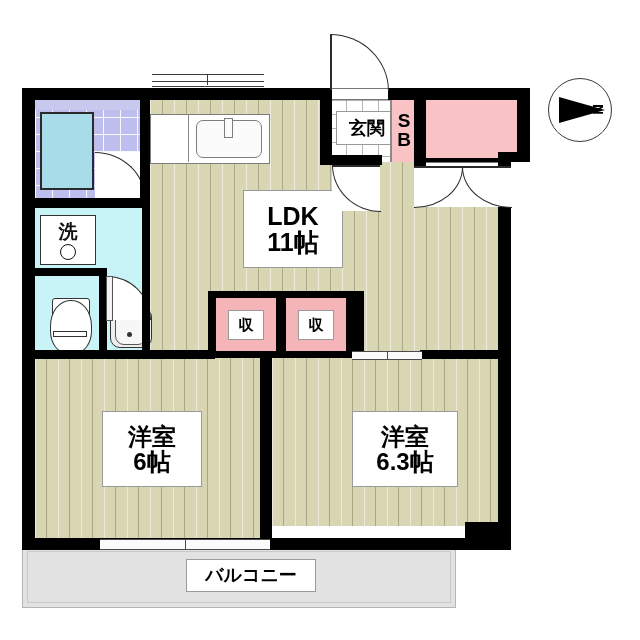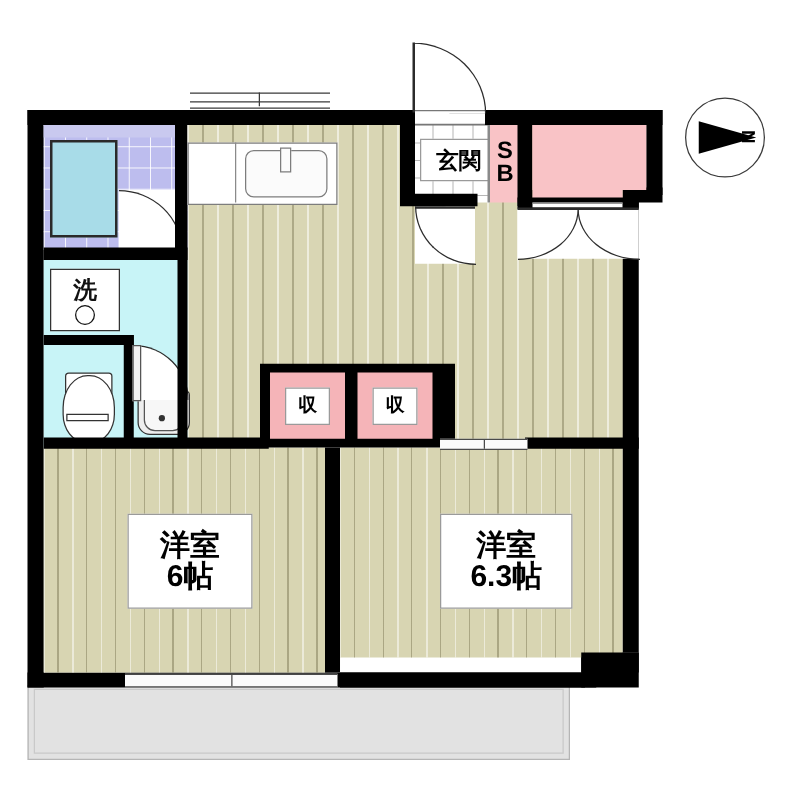--- a/index.html
+++ b/index.html
@@ -116,20 +116,23 @@
   .compass-n{position:absolute;font-size:15px;font-weight:bold;color:#000;
              transform:rotate(90deg);}
 </style>
 </head>
 <body>
 
 <div id="plan">
 
   <div class="abs balcony" style="left:22px;top:548px;width:434px;height:60px;"></div>
   <div class="abs" style="left:27px;top:551px;width:424px;height:52px;border:1px solid #c9c9c9;"></div>
+  <div class="lbl lbl-balc" style="left:186px;top:559px;width:112px;height:27px;">
+    <span>バルコニー</span>
+  </div>
 
   <div class="abs wall" style="left:22px;top:88px;width:508px;height:12px;"></div>
 
   <div class="abs wall" style="left:22px;top:88px;width:13px;height:462px;"></div>
 
   <div class="abs wall" style="left:517px;top:88px;width:13px;height:68px;"></div>
 
   <div class="abs wall" style="left:498px;top:150px;width:32px;height:12px;"></div>
 
   <div class="abs wall" style="left:498px;top:150px;width:13px;height:372px;"></div>
@@ -214,20 +217,24 @@
 
   <div class="abs wall" style="left:414px;top:88px;width:12px;height:77px;"></div>
 
   <div class="abs pink" style="left:426px;top:100px;width:91px;height:52px;"></div>
   <div class="abs pink" style="left:426px;top:100px;width:72px;height:62px;"></div>
 
   <div class="abs wall" style="left:414px;top:158px;width:97px;height:9px;"></div>
 
   <div class="abs" style="left:426px;top:162px;width:72px;height:4px;background:#ffffff;border-top:1px solid #777;"></div>
 
+  <div class="lbl lbl-ldk" style="left:243px;top:190px;width:86px;height:70px;">
+    <span>LDK</span>
+    <span>11帖</span>
+  </div>
 
   <div class="abs white" style="left:332px;top:165px;width:48px;height:46px;"></div>
   <div class="arc arc-bl" style="left:332px;top:165px;width:48px;height:46px;background:transparent;"></div>
   <div class="abs" style="left:332px;top:165px;width:48px;height:2px;background:#2b2b2b;"></div>
 
   <div class="abs white" style="left:414px;top:167px;width:97px;height:40px;"></div>
   <div class="arc arc-br" style="left:414px;top:167px;width:48px;height:40px;background:transparent;"></div>
   <div class="arc arc-bl" style="left:462px;top:167px;width:49px;height:40px;background:transparent;"></div>
   <div class="abs" style="left:414px;top:166px;width:97px;height:2px;background:#2b2b2b;"></div>
 

